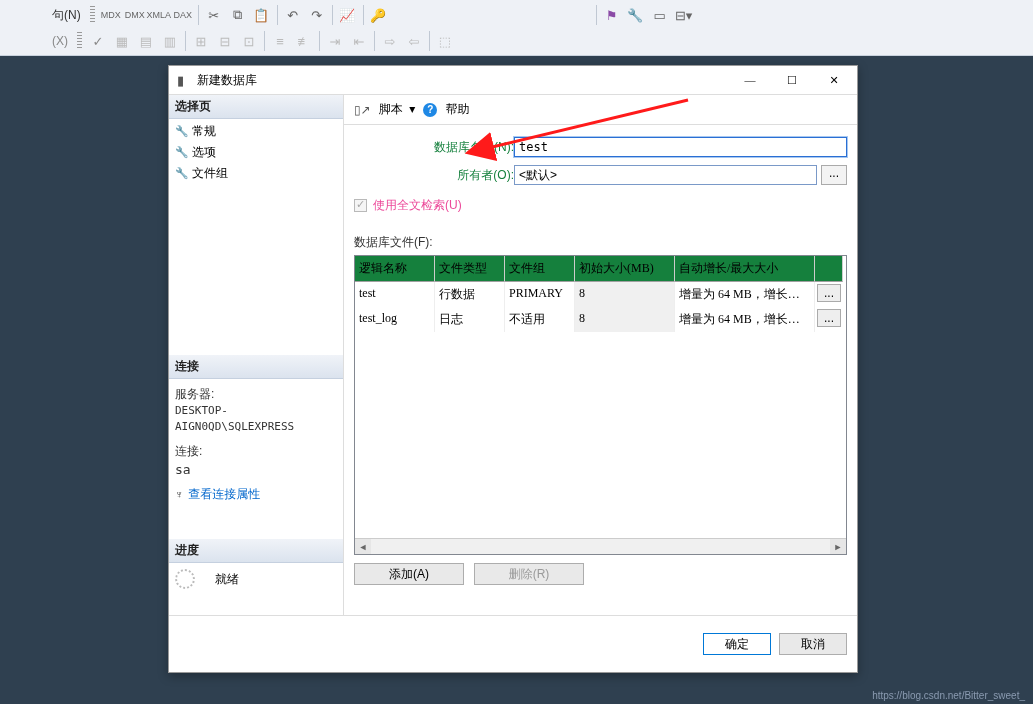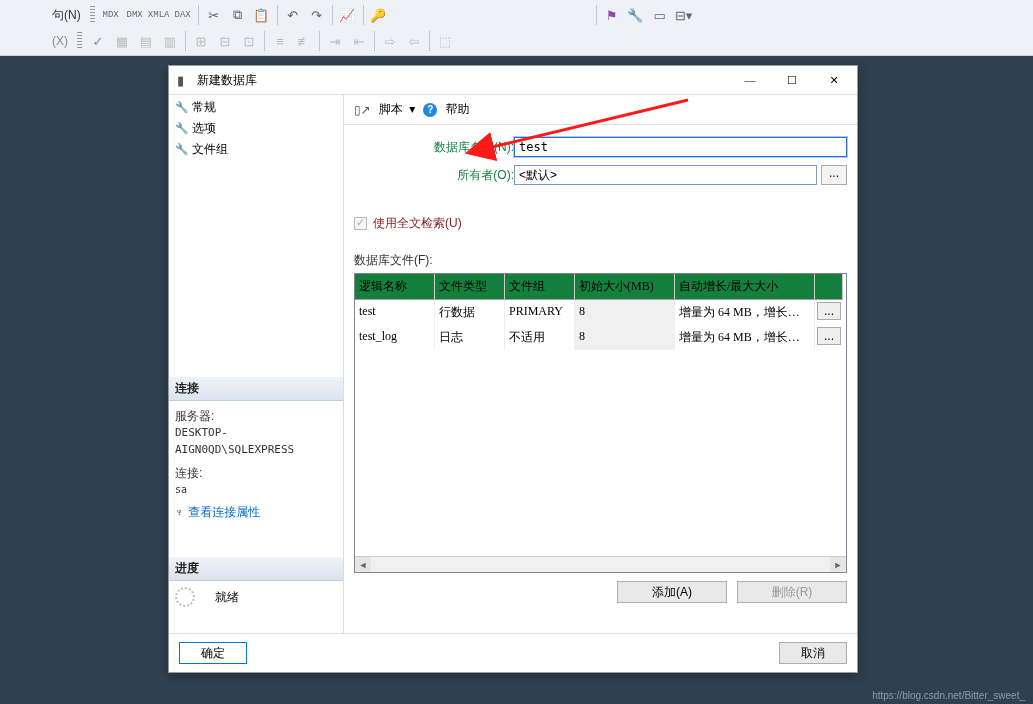--- a/index.html
+++ b/index.html
@@ -43,21 +43,21 @@
     .tb-sep {
       width: 1px;
       height: 20px;
       background: #c0c8d3;
       margin: 0 2px;
     }
     .tb-text {
       color: #333;
       padding: 0 4px;
     }
-    .tb-mdx { font-size: 9px; color: #666; font-family: Liberation Mono, monospace; }
+    .tb-mdx { font-size: 9px; color: #666; }
     .dark-area {
       position: absolute;
       left: 0;
       top: 56px;
       width: 1033px;
       height: 648px;
       background: #2f4050;
     }
     .watermark {
       position: absolute;
@@ -182,22 +182,22 @@
       height: 20px;
       margin-left: 4px;
       border: 1px solid #aaa;
       background: #f3f3f3;
       text-align: center;
     }
     .checkbox-row {
       display: flex;
       align-items: center;
       gap: 6px;
-      margin: 30px 0 14px;
-      color: #7f1d1d;
+      margin: 12px 0 14px;
+      color: #ec4899;
       text-align: center;
     }
     .chk {
       width: 13px; height: 13px;
       border: 1px solid #b9b9b9;
       background: #f5f5f5;
       position: relative;
     }
     .chk::after {
       content: "✓";
@@ -239,39 +239,38 @@
       height: 16px;
       background: #f0f0f0;
       border-top: 1px solid #ccc;
       position: relative;
     }
     .hscroll .sbtn { position: absolute; width: 16px; height: 15px; top: 0; background: #e6e6e6; display:flex;align-items:center;justify-content:center;color:#666;font-size:9px;}
     .hscroll .sbtn.l { left: 0; }
     .hscroll .sbtn.r { right: 0; }
     .btn-row {
       display: flex;
-      justify-content: flex-end;
       gap: 10px;
       padding: 8px 10px;
     }
     .wbutton {
       min-width: 110px;
       height: 22px;
       border: 1px solid #adadad;
       background: #e9e9e9;
       display: flex;
       align-items: center;
       justify-content: center;
     }
     .wbutton.disabled { color: #9a9a9a; }
     .footer-btns {
       display: flex;
-      justify-content: space-between;
+      justify-content: flex-end;
       gap: 8px;
-      padding: 8px 10px;
+      padding: 17px 10px;
       border-top: 1px solid #ddd;
     }
     .footer-btns .wbutton.primary {
       border: 1px solid #0078d7;
       background: #fff;
       min-width: 68px;
     }
     .footer-btns .wbutton { min-width: 68px; }
     .arrow-annot {
       position: absolute;
@@ -346,20 +345,21 @@
     <div class="wbtns">
       <div class="wbtn">—</div>
       <div class="wbtn">☐</div>
       <div class="wbtn close">✕</div>
     </div>
   </div>
 
   <div class="dialog-body">
 
     <div class="left-pane">
+      <div class="section-hdr">选择页</div>
       <div class="page-list">
         <div class="page-item">
           <span class="wrench-icon">🔧</span>
           <span>常规</span>
         </div>
         <div class="page-item">
           <span class="wrench-icon">🔧</span>
           <span>选项</span>
         </div>
         <div class="page-item">
@@ -367,21 +367,21 @@
           <span>文件组</span>
         </div>
       </div>
       <div style="flex:1"></div>
       <div class="section-hdr">连接</div>
       <div class="conn-block">
         <div>服务器:</div>
         <div style="font-family:Consolas,monospace;font-size:11px">DESKTOP-AIGN0QD\SQLEXPRESS</div>
         <div style="height:6px"></div>
         <div>连接:</div>
-        <div style="font-family:Consolas,monospace;font-size:10px">sa</div>
+        <div style="font-family:Consolas,monospace;font-size:13px">sa</div>
         <div style="height:6px"></div>
         <div style="display:flex;align-items:center;gap:5px">
           <span style="font-size:11px">♆</span>
           <span class="link">查看连接属性</span>
         </div>
       </div>
       <div style="height:30px"></div>
       <div class="section-hdr">进度</div>
       <div class="progress-row">
         <div class="spinner"></div>

